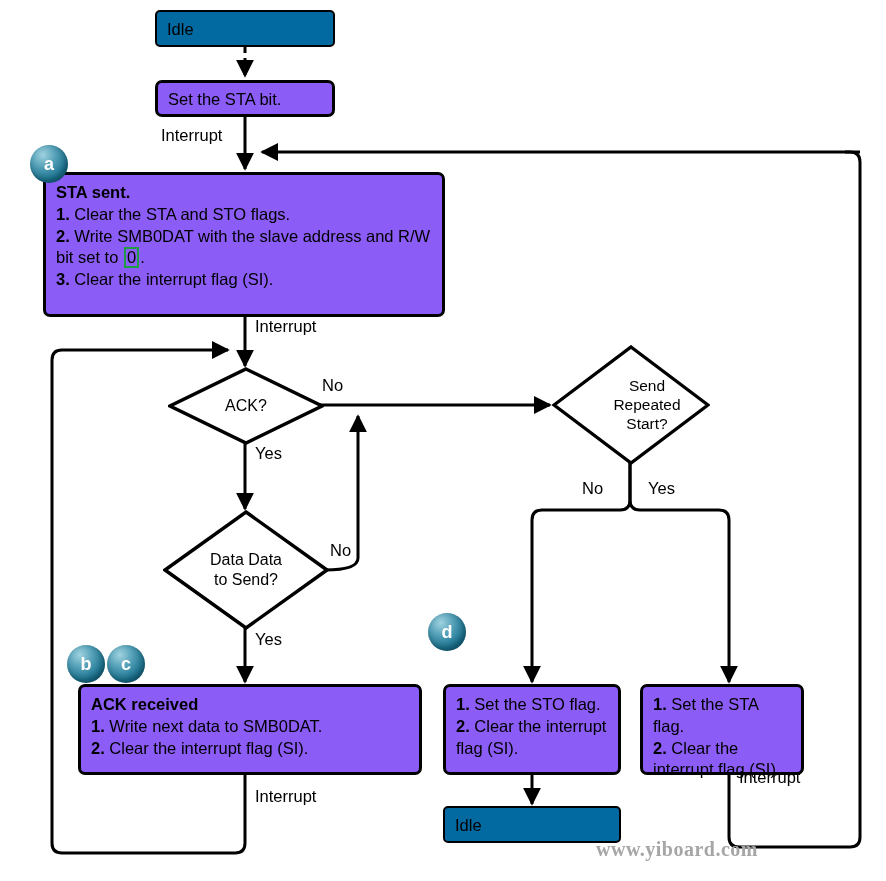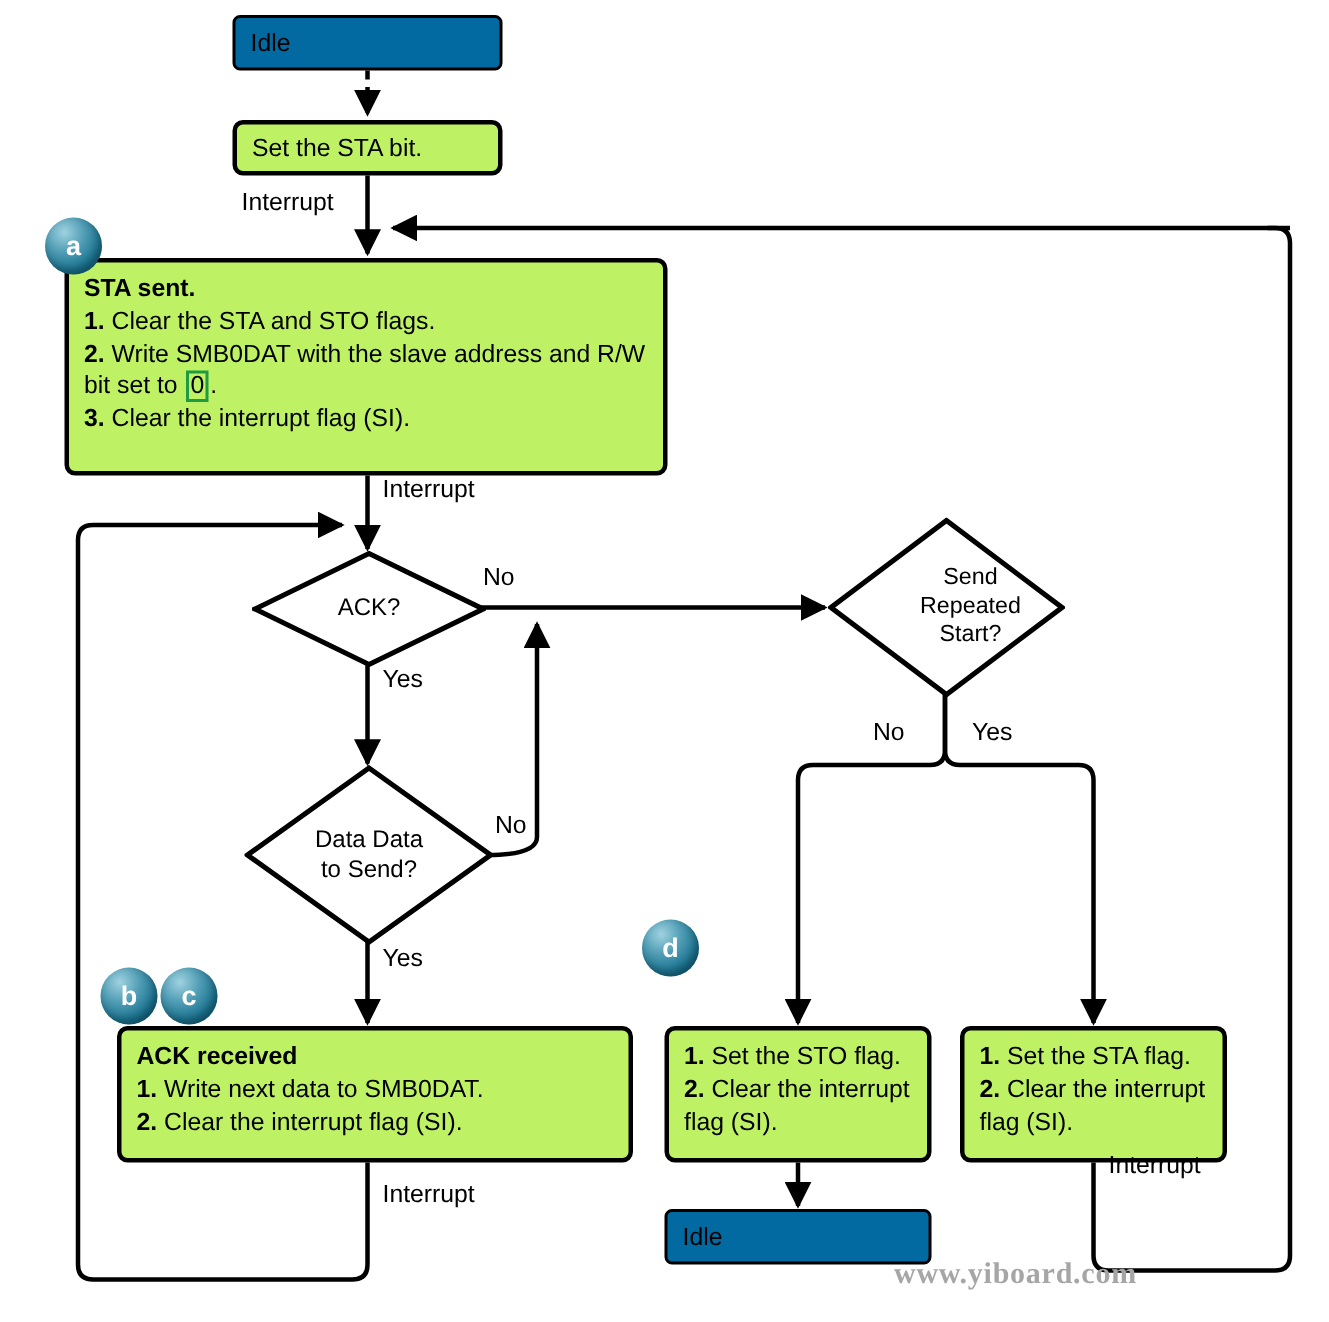--- a/index.html
+++ b/index.html
@@ -18,21 +18,21 @@
     position: absolute;
     left: 0; top: 0;
     width: 886px;
     height: 881px;
   }
   .node-box {
     position: absolute;
     box-sizing: border-box;
     border: 3px solid #000000;
     border-radius: 7px;
-    background: #bef264;
+    background: #8b5cf6;
     font-size: 16.5px;
     line-height: 1.32;
     color: #000000;
     padding: 7px 9px 6px 10px;
   }
   .node-box.terminal {
     background: #0369a1;
     border-width: 2px;
     border-radius: 5px;
   }
@@ -186,21 +186,21 @@
 
 <div class="node-box" style="left:443px; top:684px; width:178px; height:91px;">
   <div>
     <span class="num">1.</span><span> Set the STO flag.</span>
   </div>
   <div>
     <span class="num">2.</span><span> Clear the interrupt flag (SI).</span>
   </div>
 </div>
 
-<div class="node-box" style="left:640px; top:684px; width:178px; height:91px;">
+<div class="node-box" style="left:640px; top:684px; width:164px; height:91px;">
   <div>
     <span class="num">1.</span><span> Set the STA flag.</span>
   </div>
   <div>
     <span class="num">2.</span><span> Clear the interrupt flag (SI).</span>
   </div>
 </div>
 
 <div class="node-box terminal" style="left:443px; top:806px; width:178px; height:37px; padding-top:7px;">
   <span>Idle</span>

